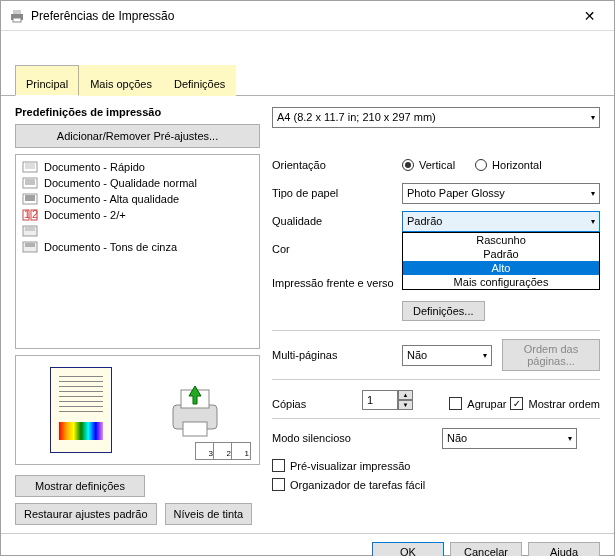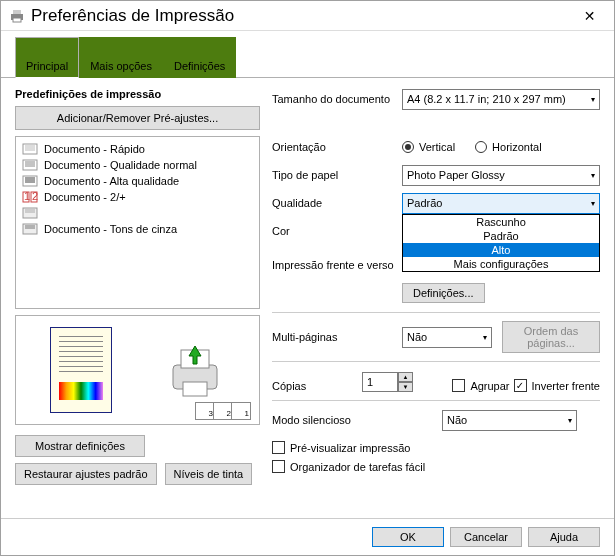--- a/index.html
+++ b/index.html
@@ -1,30 +1,30 @@
 <!DOCTYPE html>
 <html><head>
 <meta charset="utf-8">
 <style>
 * { box-sizing: border-box; font-family: "Segoe UI", Tahoma, sans-serif; font-size: 11px; }
 body { margin: 0; background: #fff; }
 .window { width: 615px; height: 556px; border: 1px solid #a0a0a0; background: #fff; display: flex; flex-direction: column; }
 .titlebar { height: 30px; background: #fff; border-bottom: 1px solid #ddd; display: flex; align-items: center; padding: 0 2px 0 8px; }
 .titlebar-icon { width: 16px; height: 16px; margin-right: 6px; }
-.titlebar-title { flex: 1; font-size: 17px; }
+.titlebar-title { flex: 1; font-size: 12px; }
 .titlebar-close { width: 45px; height: 29px; display: flex; align-items: center; justify-content: center; font-size: 14px; }
 .tabs { display: flex; padding: 6px 8px 0 14px; border-bottom: 1px solid #b0b0b0; }
-.tab { padding: 22px 10px 5px; border: 1px solid transparent; border-bottom: none; margin-bottom: -1px; background: #4d7c0f; cursor: default; }
+.tab { padding: 12px 10px 5px; border: 1px solid transparent; border-bottom: none; margin-bottom: -1px; background: #fef9c3; cursor: default; margin-top: 28px; }
 .tab.active { border-color: #b0b0b0; border-bottom: 1px solid #fff; position: relative; z-index: 2; }
 .body { flex: 1; padding: 10px 14px 8px; display: flex; gap: 12px; }
 .left { width: 245px; display: flex; flex-direction: column; }
 .section-title { font-weight: bold; margin-bottom: 6px; font-size: 11px; }
 .btn { background: #e1e1e1; border: 1px solid #adadad; padding: 3px 10px; text-align: center; cursor: default; display: inline-flex; align-items: center; justify-content: center; }
 .presets-btn { width: 100%; padding: 5px; margin-bottom: 6px; }
-.presets-box { border: 1px solid #b0b0b0; flex: 0 0 auto; height: 173px; padding: 4px 6px; }
+.presets-box { border: 1px solid #b0b0b0; flex: 0 0 auto; height: 195px; padding: 4px 6px; }
 .preset-item { display: flex; align-items: center; gap: 6px; padding: 2px 0; }
 .preset-icon { width: 16px; height: 12px; flex-shrink: 0; }
 .preview-box { border: 1px solid #b0b0b0; margin-top: 6px; height: 110px; display: flex; align-items: center; justify-content: space-around; padding: 8px; position: relative; }
 .preview-page { width: 62px; height: 86px; border: 1px solid #1a237e; background: #fffde7; position: relative; }
 .preview-page .stripe { position: absolute; bottom: 12px; left: 8px; right: 8px; height: 18px; background: linear-gradient(to right, red, orange, yellow, green, cyan, blue, violet); }
 .preview-page .lines { position: absolute; top: 8px; left: 8px; right: 8px; height: 36px; background: repeating-linear-gradient(#888 0 1px, transparent 1px 5px); }
 .printer-icon { width: 60px; height: 60px; }
 .stack-icons { position: absolute; right: 8px; bottom: 4px; display: flex; gap: 2px; }
 .stack-icons div { width: 20px; height: 18px; border: 1px solid #888; font-size: 8px; display: flex; align-items: flex-end; justify-content: flex-end; padding: 1px; background: #fff; }
 .stack-icons div + div { margin-left: -4px; }
@@ -159,21 +159,20 @@
         <div class="btn" style="width:130px">Mostrar definições</div>
       </div>
       <div class="left-buttons" style="margin-top:6px">
         <div class="btn">Restaurar ajustes padrão</div>
         <div class="btn">Níveis de tinta</div>
       </div>
     </div>
 
     <div class="right">
       <div class="row">
-        <div class="row-label">Tamanho do documento</div>
         <div class="select">
             <span>A4 (8.2 x 11.7 in; 210 x 297 mm)</span>
             <span class="select-arrow">▾</span>
           </div>
       </div>
 
       <div style="height:14px"></div>
 
       <div class="row">
         <div class="row-label">Orientação</div>
@@ -247,21 +246,21 @@
             </div>
         </div>
         <div style="flex:1"></div>
         <div style="display:flex;flex-direction:row;gap:4px">
           <div class="check-item">
               <span class="checkbox"></span>
               <span>Agrupar</span>
             </div>
           <div class="check-item">
               <span class="checkbox checked"></span>
-              <span>Inverter frente</span>
+              <span>Mostrar ordem</span>
             </div>
         </div>
       </div>
 
       <div class="hr"></div>
 
       <div class="row">
         <div class="row-label" style="width:170px">Modo silencioso</div>
         <div class="select sel-mid">
             <span>Não</span>

